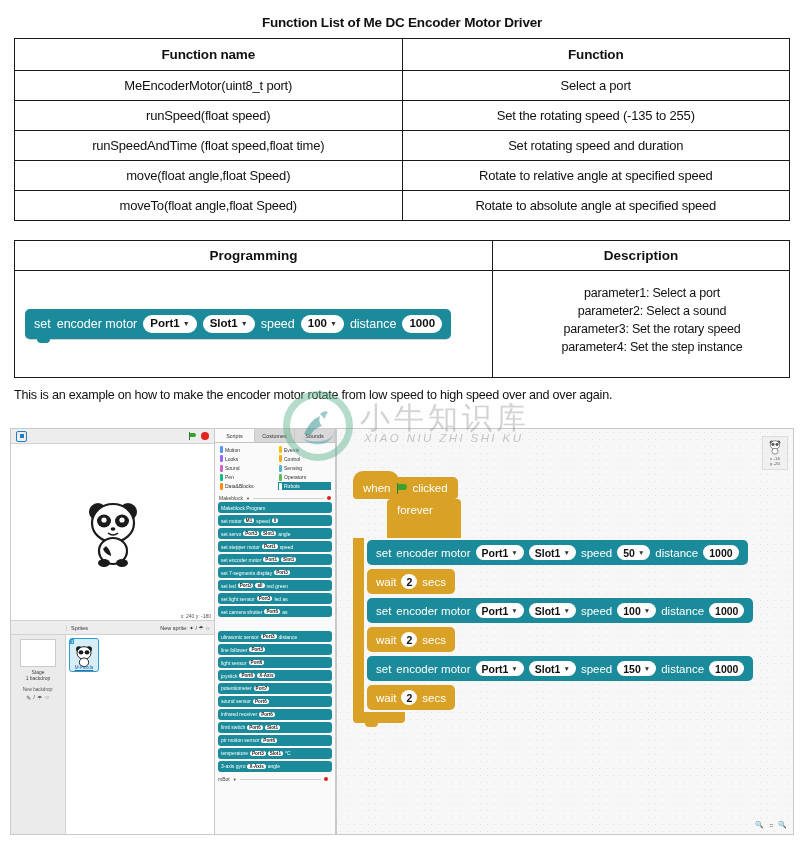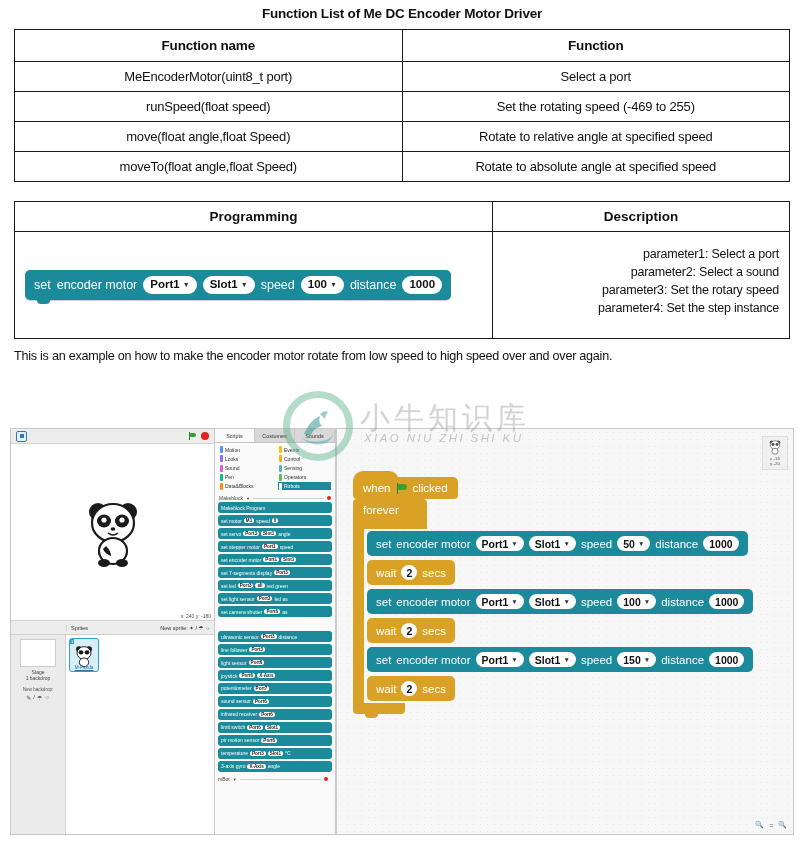--- a/index.html
+++ b/index.html
@@ -6,21 +6,21 @@
   body{
     width:804px;height:843px;background:#ffffff;
     font-family:"Liberation Sans", sans-serif;
     color:#111;overflow:hidden;position:relative;
   }
   .page{position:relative;width:804px;height:843px;}
 
   
   .doc-title{
     text-align:center;font-size:13.5px;font-weight:bold;
-    padding-top:6px;letter-spacing:-0.2px;
+    padding-top:15px;letter-spacing:-0.2px;
   }
 
   
   table.fn{
     border-collapse:collapse;table-layout:fixed;
     margin:8px 0 0 14px;width:776px;
   }
   table.fn td,table.fn th{
     border:1.4px solid #1a1a1a;
     text-align:center;font-size:13px;font-weight:normal;
@@ -33,21 +33,21 @@
   table.prog{
     border-collapse:collapse;table-layout:fixed;
     margin:19px 0 0 14px;width:776px;
   }
   table.prog th,table.prog td{
     border:1.4px solid #1a1a1a;vertical-align:middle;
   }
   table.prog th{font-size:13.5px;font-weight:bold;padding:7px 4px;text-align:center;}
   table.prog th.p1,table.prog td.p1{width:469px;}
   td.progcell{padding:14px 10px;height:78px;}
-  td.desccell{padding:0 10px 8px 32px;text-align:right;font-size:12.5px;line-height:1.45;}
+  td.desccell{padding:0 10px 8px 32px;text-align:center;font-size:12.5px;line-height:1.45;}
   .desc-line{white-space:nowrap;letter-spacing:-0.2px;}
 
   
   .sb{
     display:inline-flex;align-items:center;gap:6px;
     background:#1b8a9a;color:#fff;border-radius:5px;
     font-size:12.5px;padding:6px 9px;position:relative;
     box-shadow:0 1px 0 rgba(0,0,0,.18);white-space:nowrap;
   }
   .sb .notch{
@@ -178,22 +178,22 @@
   }
   .hat:before{
     content:"";position:absolute;left:0;top:-6px;width:46px;height:10px;
     background:#d9a226;border-radius:12px 12px 0 0;
   }
   .hat .fl{width:12px;height:11px;position:relative;display:inline-block;}
   .hat .fl:before{content:"";position:absolute;left:1px;top:0;width:1.6px;height:11px;background:#2f7d32;}
   .hat .fl:after{content:"";position:absolute;left:2.5px;top:1px;width:9px;height:6px;background:#3aa22e;border-radius:1px 3px 3px 1px;}
   .cwrap{position:relative;}
   .chead{
-    background:#d9a226;color:#fff;font-size:11.5px;padding:5px 12px 13px 10px;
-    border-radius:4px 4px 0 0;display:inline-block;min-width:52px;
+    background:#d9a226;color:#fff;font-size:11.5px;padding:5px 12px 22px 10px;
+    border-radius:4px 4px 0 0;display:inline-block;min-width:52px;margin-left:34px;
   }
   .cbody{border-left:11px solid #d9a226;padding:0 0 0 3px;}
   .cfoot{
     background:#d9a226;height:11px;width:52px;border-radius:0 0 4px 4px;position:relative;
   }
   .cfoot:after{
     content:"";position:absolute;left:12px;bottom:-4px;width:13px;height:5px;background:#d9a226;border-radius:0 0 4px 4px;
   }
   .sblk{
     display:inline-flex;align-items:center;gap:5px;color:#fff;font-size:11.5px;
@@ -238,21 +238,25 @@
         <tr>
       <th class="c1">Function name</th>
       <th>Function</th>
     </tr>
     <tr>
       <td class="c1">MeEncoderMotor(uint8_t port)</td>
       <td>Select a port</td>
     </tr>
     <tr>
       <td class="c1">runSpeed(float speed)</td>
-      <td>Set the rotating speed (-469 to 255)</td>
+      <td>Set the rotating speed (-135 to 255)</td>
+    </tr>
+    <tr>
+      <td class="c1">runSpeedAndTime (float speed,float time)</td>
+      <td>Set rotating speed and duration</td>
     </tr>
     <tr>
       <td class="c1">move(float angle,float Speed)</td>
       <td>Rotate to relative angle at specified speed</td>
     </tr>
     <tr>
       <td class="c1">moveTo(float angle,float Speed)</td>
       <td>Rotate to absolute angle at specified speed</td>
     </tr>
   </tbody>

